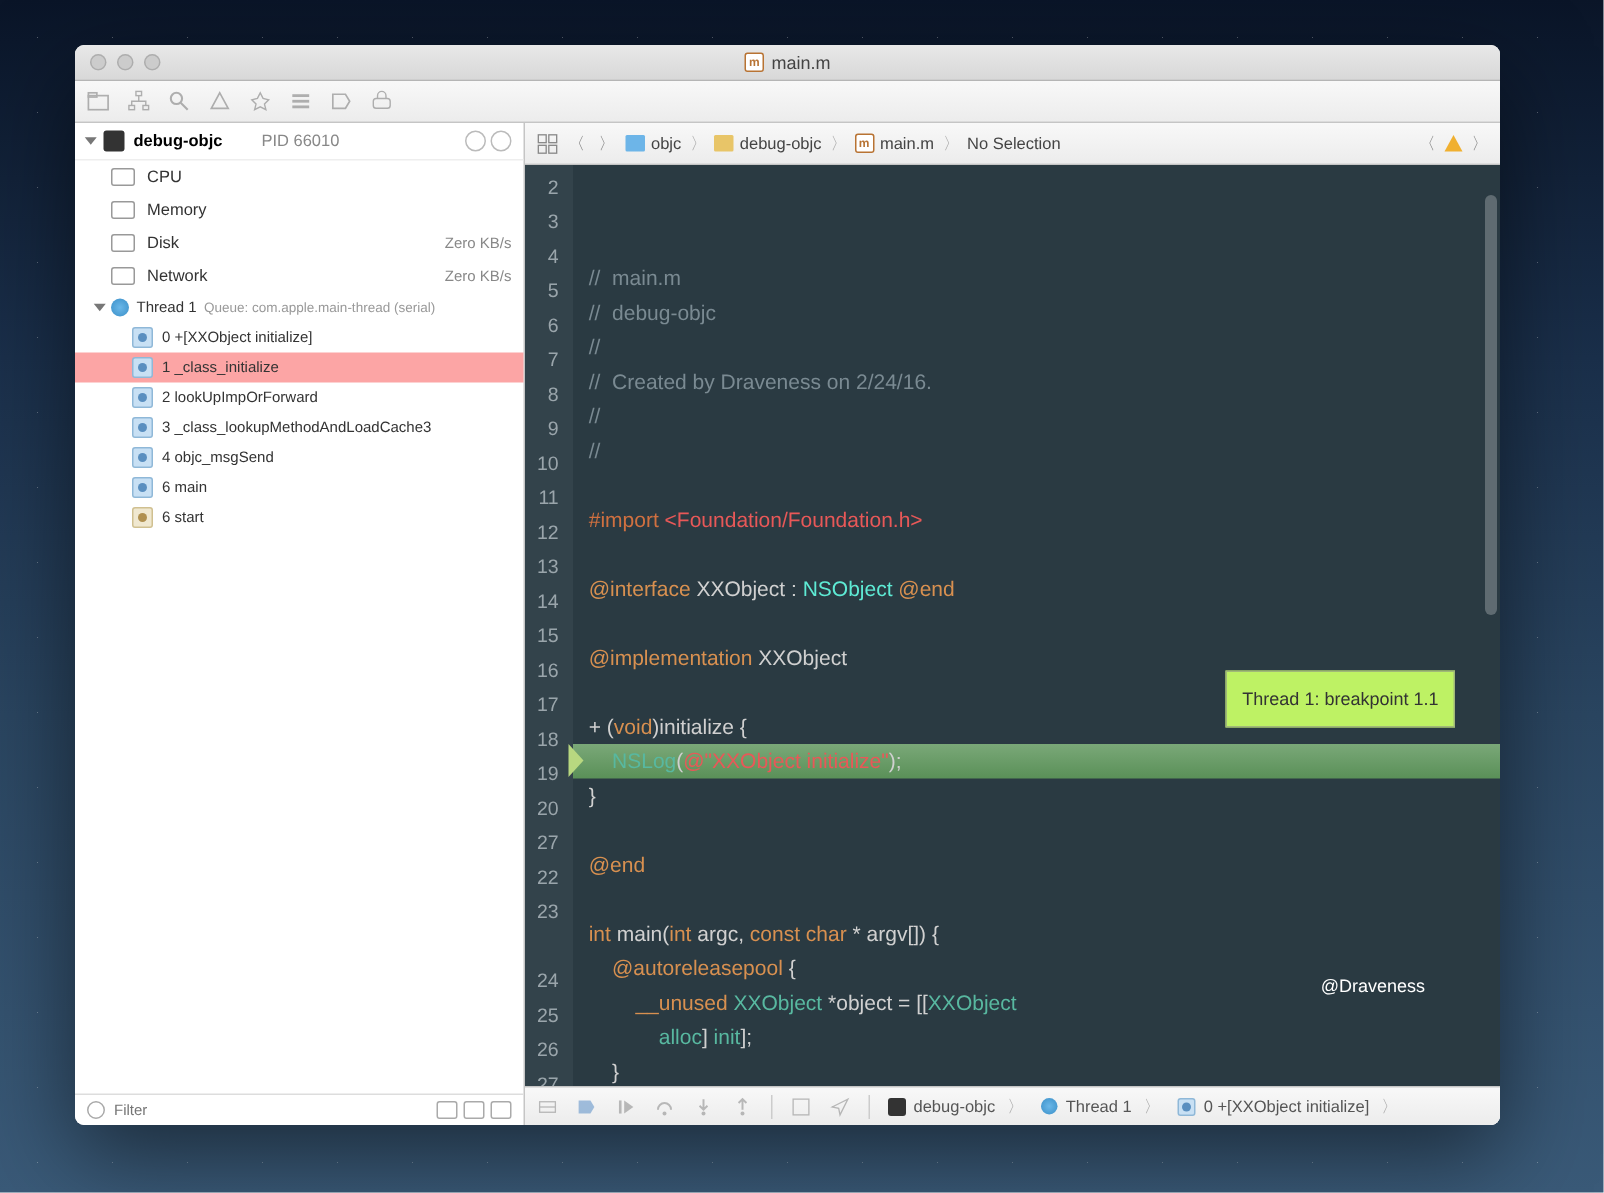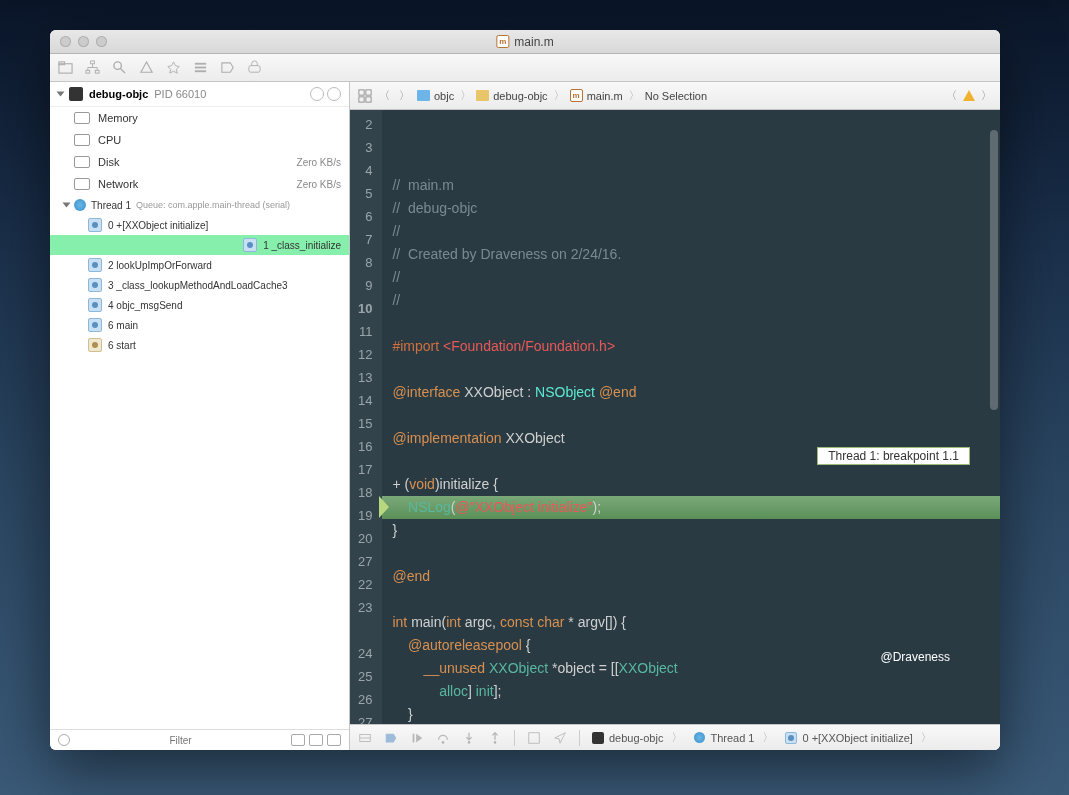--- a/index.html
+++ b/index.html
@@ -11,40 +11,40 @@
 .traffic span { width: 11px; height: 11px; border-radius: 50%; background: #ccc; border: 0.5px solid rgba(0,0,0,0.15); }
 .title-center { position: absolute; left: 50%; transform: translateX(-50%); font-size: 12px; color: #444; display: flex; align-items: center; gap: 5px; }
 .m-icon { width: 13px; height: 13px; background: #fff; border: 1px solid #b87333; border-radius: 2px; display: inline-flex; align-items: center; justify-content: center; font-size: 8px; color: #b87333; font-weight: bold; }
 .toolbar { height: 28px; background: linear-gradient(#f8f8f8, #ececec); border-bottom: 1px solid #c5c5c5; display: flex; align-items: center; padding: 0 8px; gap: 12px; }
 .toolbar svg { width: 15px; height: 15px; opacity: 0.55; }
 .content { flex: 1; display: flex; overflow: hidden; }
 .sidebar { width: 300px; background: #fff; border-right: 1px solid #c5c5c5; display: flex; flex-direction: column; font-size: 11px; }
 .sidebar-header { padding: 5px 8px; display: flex; align-items: center; gap: 6px; border-bottom: 1px solid #eee; }
 .disclosure { width: 0; height: 0; border-left: 5px solid #777; border-top: 4px solid transparent; border-bottom: 4px solid transparent; transform: rotate(90deg); }
 .app-icon { width: 14px; height: 14px; background: #333; border-radius: 2px; }
-.pid { color: #888; }
+.pid { color: #888; margin-left: 20px; }
 .sidebar-header-icons { margin-left: auto; display: flex; gap: 3px; }
 .circ-icon { width: 14px; height: 14px; border: 1.5px solid #bbb; border-radius: 50%; }
 .metrics { }
 .metric-row { display: flex; align-items: center; padding: 5px 8px 5px 24px; gap: 8px; color: #333; }
 .metric-icon { width: 16px; height: 12px; border: 1px solid #999; border-radius: 2px; }
 .metric-val { margin-left: auto; color: #888; font-size: 10px; }
 .thread-header { padding: 4px 8px 4px 14px; display: flex; align-items: center; gap: 5px; font-size: 10px; color: #333; }
 .thread-icon { width: 12px; height: 12px; border-radius: 50%; background: radial-gradient(#6ab7e8, #3a8fc8); }
 .queue-info { color: #999; font-size: 9px; }
 .stack { }
 .stack-row { display: flex; align-items: center; padding: 3px 8px 3px 38px; gap: 6px; font-size: 10px; color: #333; }
-.stack-row.selected { background: #86efac; justify-content: flex-end; }
+.stack-row.selected { background: #fca5a5; }
 .frame-icon { width: 14px; height: 14px; background: #c8e0f4; border: 1px solid #8fb8d8; border-radius: 2px; display: flex; align-items: center; justify-content: center; }
 .frame-icon::after { content: ""; width: 6px; height: 6px; background: #5a8fc0; border-radius: 50%; }
 .frame-icon.gear { background: #f0e8d0; border-color: #d0c090; }
 .frame-icon.gear::after { background: #b09050; }
 .sidebar-footer { margin-top: auto; border-top: 1px solid #ddd; padding: 4px 8px; display: flex; align-items: center; gap: 6px; }
 .filter-icon { width: 12px; height: 12px; border: 1px solid #aaa; border-radius: 50%; }
-.filter-input { border: none; outline: none; font-size: 10px; color: #999; flex: 1; background: transparent; text-align: center; }
+.filter-input { border: none; outline: none; font-size: 10px; color: #999; flex: 1; background: transparent; }
 .footer-icons { display: flex; gap: 4px; }
 .footer-icons span { width: 14px; height: 12px; border: 1px solid #aaa; border-radius: 2px; }
 .editor-area { flex: 1; display: flex; flex-direction: column; background: #fff; }
 .jump-bar { height: 28px; border-bottom: 1px solid #c5c5c5; display: flex; align-items: center; padding: 0 8px; font-size: 11px; background: linear-gradient(#f8f8f8, #ececec); gap: 5px; }
 .jump-bar .nav-btn { color: #888; padding: 0 2px; }
 .crumb { display: flex; align-items: center; gap: 4px; color: #444; }
 .crumb::after { content: "〉"; color: #aaa; margin-left: 2px; }
 .crumb:last-of-type::after { content: ""; }
 .folder-icon { width: 13px; height: 11px; background: #6db5e8; border-radius: 1px; }
 .folder-icon.yellow { background: #e8c568; }
@@ -57,21 +57,21 @@
 .line.current { background: linear-gradient(#7aa878, #5a9058); position: relative; }
 .line.current::before { content: ""; position: absolute; left: -3px; top: 0; width: 0; height: 0; border-top: 11.5px solid transparent; border-bottom: 11.5px solid transparent; border-left: 10px solid #b8d880; }
 .c-comment { color: #7a8a92; }
 .c-keyword { color: #d89050; }
 .c-preproc { color: #d07040; }
 .c-type { color: #5eead4; }
 .c-string { color: #e85858; }
 .c-func { color: #58b8a0; }
 .c-class { color: #58b8a0; }
 .c-at { color: #d89050; }
-.breakpoint-tag { position: absolute; right: 30px; top: 337px; background: #ffffff; border: 1px solid #a0b878; padding: 1px 10px; font-size: 12px; color: #333; font-family: -apple-system, sans-serif; }
+.breakpoint-tag { position: absolute; right: 30px; top: 337px; background: #bef264; border: 1px solid #a0b878; padding: 11px 10px; font-size: 12px; color: #333; font-family: -apple-system, sans-serif; }
 .watermark { position: absolute; right: 50px; bottom: 60px; color: #fff; font-size: 12px; font-family: Liberation Sans, sans-serif; }
 .scrollbar-v { position: absolute; right: 2px; top: 20px; width: 8px; height: 280px; background: rgba(255,255,255,0.25); border-radius: 4px; }
 .debug-bar { height: 26px; border-top: 1px solid #c5c5c5; background: linear-gradient(#f8f8f8, #ececec); display: flex; align-items: center; padding: 0 8px; gap: 12px; font-size: 11px; }
 .debug-bar svg, .debug-bar .dbg-icon { width: 14px; height: 14px; opacity: 0.55; }
 .dbg-sep { width: 1px; height: 16px; background: #ccc; }
 .debug-crumb { display: flex; align-items: center; gap: 5px; color: #555; }
 .debug-crumb::after { content: "〉"; color: #aaa; margin-left: 3px; }
 </style>
 </head>
 <body>
@@ -132,26 +132,26 @@
         <b>debug-objc</b>
         <span class="pid">PID 66010</span>
         <div class="sidebar-header-icons">
           <span class="circ-icon"></span>
           <span class="circ-icon"></span>
         </div>
       </div>
       <div class="metrics" id="metrics">
           <div class="metric-row">
             <span class="metric-icon"></span>
-            <span>Memory</span>
+            <span>CPU</span>
             <span class="metric-val"></span>
           </div>
           <div class="metric-row">
             <span class="metric-icon"></span>
-            <span>CPU</span>
+            <span>Memory</span>
             <span class="metric-val"></span>
           </div>
           <div class="metric-row">
             <span class="metric-icon"></span>
             <span>Disk</span>
             <span class="metric-val">Zero KB/s</span>
           </div>
           <div class="metric-row">
             <span class="metric-icon"></span>
             <span>Network</span>
@@ -240,21 +240,21 @@
       <div class="code-editor">
         <div class="gutter" id="gutter">
             <div style="height: 23px;">2</div>
             <div style="height: 23px;">3</div>
             <div style="height: 23px;">4</div>
             <div style="height: 23px;">5</div>
             <div style="height: 23px;">6</div>
             <div style="height: 23px;">7</div>
             <div style="height: 23px;">8</div>
             <div style="height: 23px;">9</div>
-            <div style="height: 23px; font-weight: bold;">10</div>
+            <div style="height: 23px;">10</div>
             <div style="height: 23px;">11</div>
             <div style="height: 23px;">12</div>
             <div style="height: 23px;">13</div>
             <div style="height: 23px;">14</div>
             <div style="height: 23px;">15</div>
             <div style="height: 23px;">16</div>
             <div style="height: 23px;">17</div>
             <div style="height: 23px;">18</div>
             <div style="height: 23px;">19</div>
             <div style="height: 23px;">20</div>

